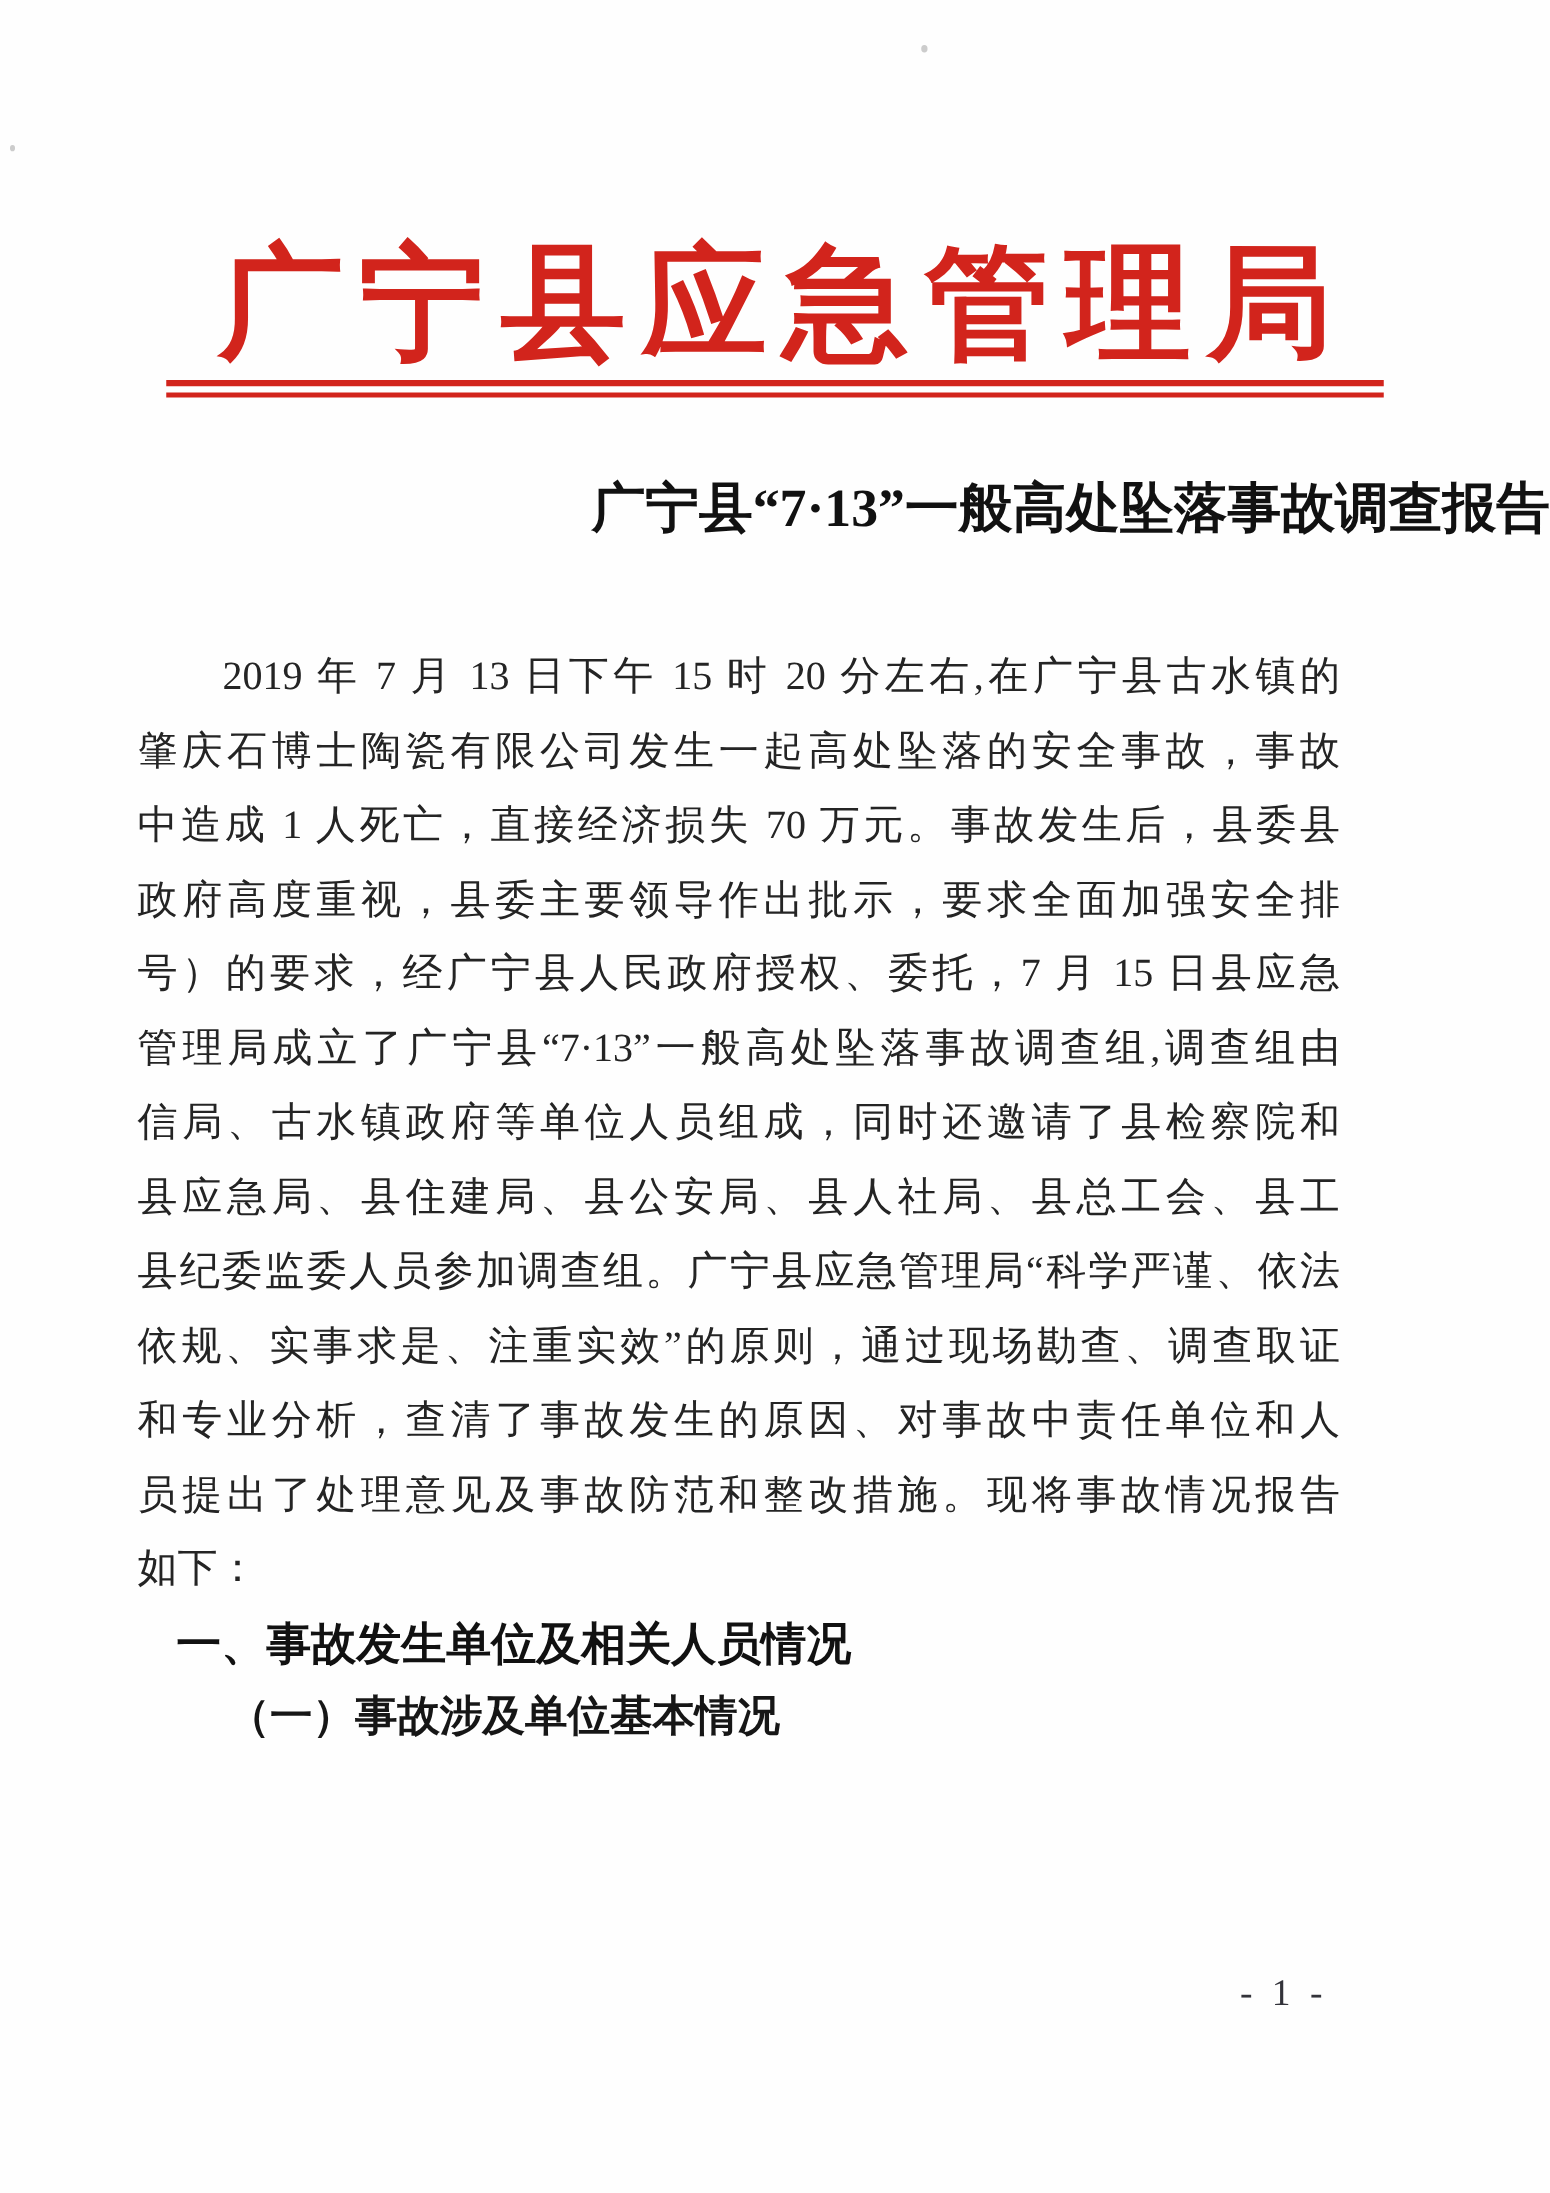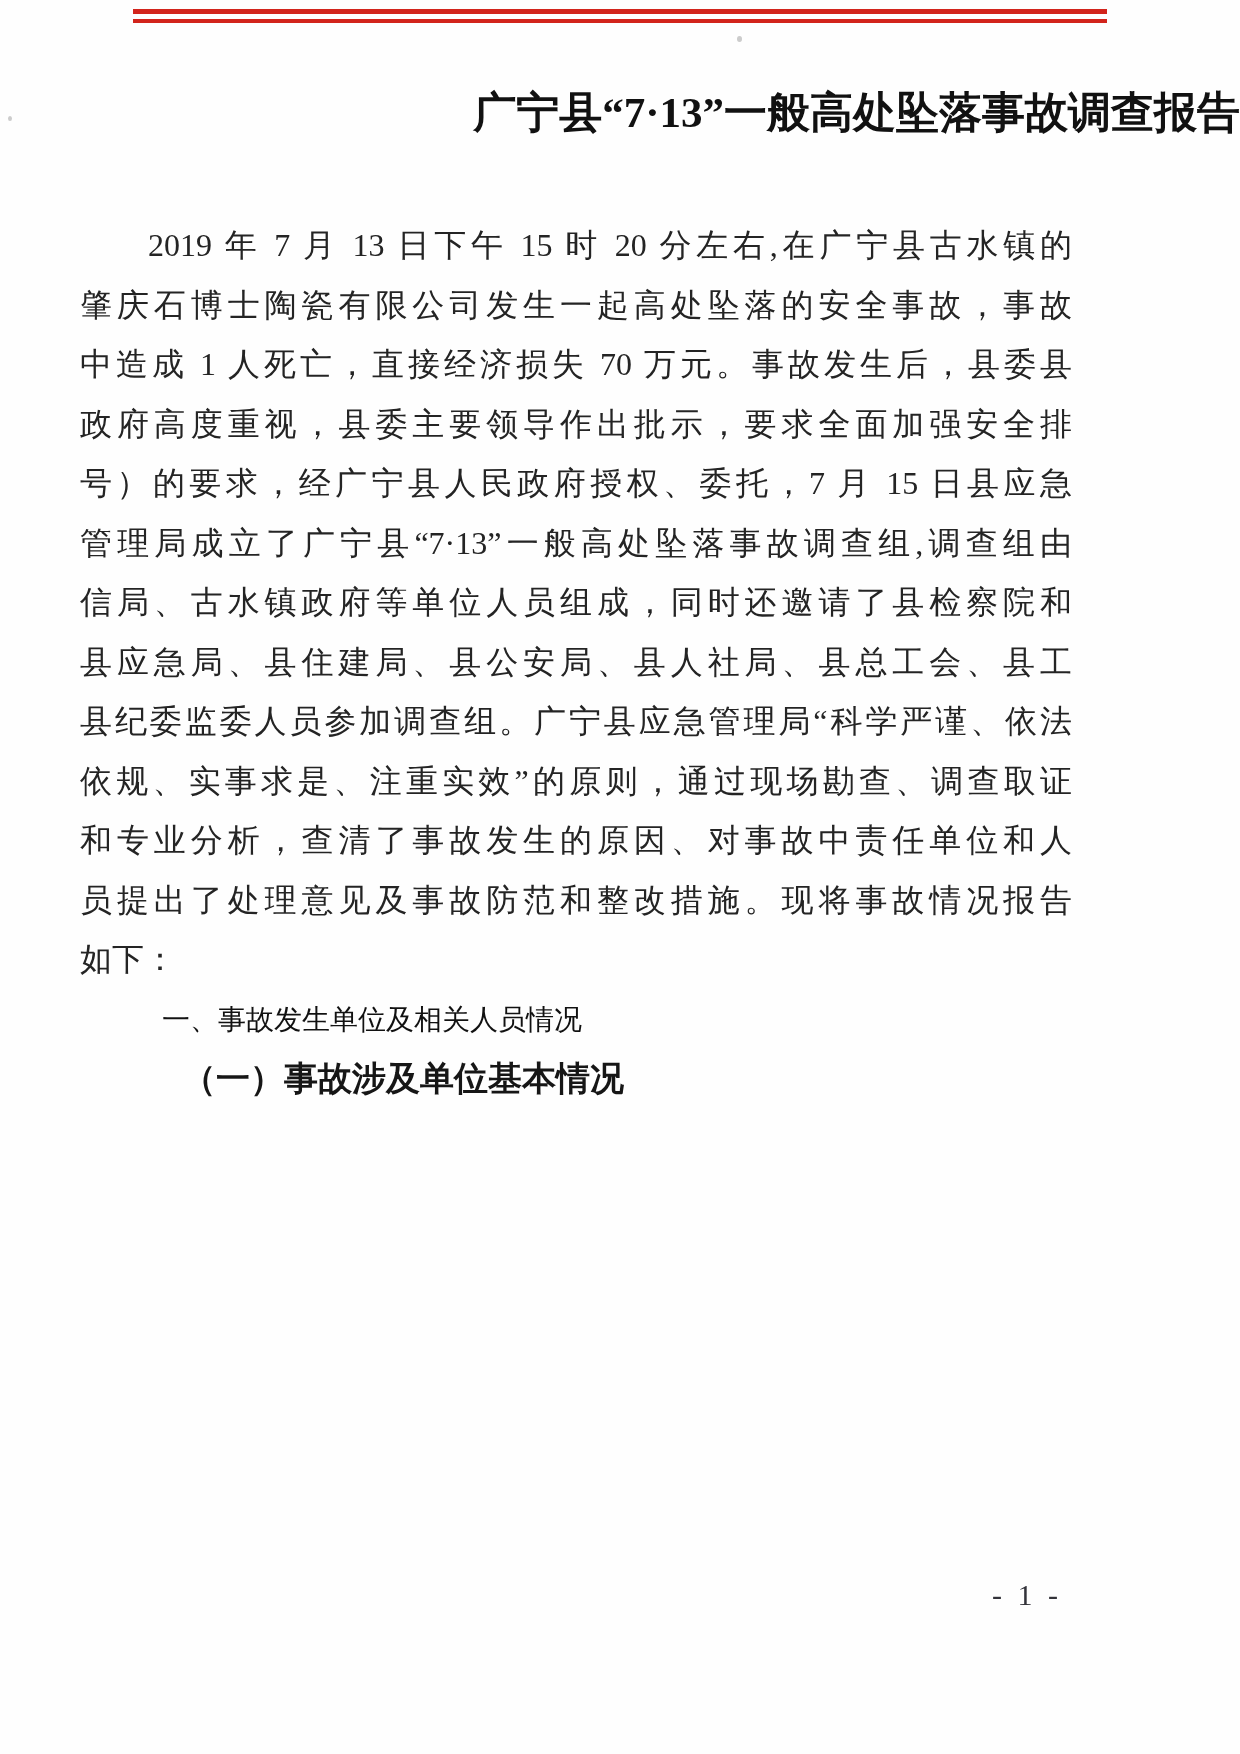--- a/index.html
+++ b/index.html
@@ -36,41 +36,41 @@
     text-align: right;
     font-size: 43px;
     line-height: 48px;
     font-weight: 700;
     color: #111;
     white-space: nowrap;
   }
   
   .body-text {
     margin-top: 79px;
-    padding-left: 80px;
+    padding-left: 110px;
     width: 1072px; 
   }
   .bodyline {
     font-size: 32px;
     line-height: 59.5px;
     height: 59.5px;
     text-align: justify;
     text-align-last: justify;
     color: #242424;
   }
   .bodyline.first { text-indent: 68px; }
   .bodyline.last  { text-align-last: left; }
   
   .heading1 {
-    padding-left: 94px;
+    padding-left: 73px;
     width: 1072px;
     text-indent: 68px;
-    font-size: 28px;
+    font-size: 36px;
     line-height: 59.5px;
-    font-weight: 400;
+    font-weight: 700;
     color: #111;
     font-family: "Liberation Sans", "DejaVu Sans", sans-serif;
   }
   .heading2 {
     padding-left: 114px;
     width: 1072px;
     text-indent: 68px;
     font-size: 34px;
     line-height: 59.5px;
     font-weight: 700;
@@ -90,20 +90,21 @@
   
   .speck { position: absolute; background: #9a9a9a; border-radius: 50%; opacity: .5; }
   .speck.s1 { left: 737px; top: 36px;  width: 5px; height: 6px; }
   .speck.s2 { left: 8px;   top: 116px; width: 4px; height: 5px; }
 </style>
 </head>
 <body>
 
 <div class="page">
 
+  <div class="agency">广宁县应急管理局</div>
 
   <div class="rule thick"></div>
   <div class="rule thin"></div>
 
   <div class="doc-title">广宁县“7·13”一般高处坠落事故调查报告</div>
 
   <div class="body-text" id="body-container">
       <div class="bodyline first">2019 年 7 月 13 日下午 15 时 20 分左右,在广宁县古水镇的</div>
       <div class="bodyline">肇庆石博士陶瓷有限公司发生一起高处坠落的安全事故，事故</div>
       <div class="bodyline">中造成 1 人死亡，直接经济损失 70 万元。事故发生后，县委县</div>

